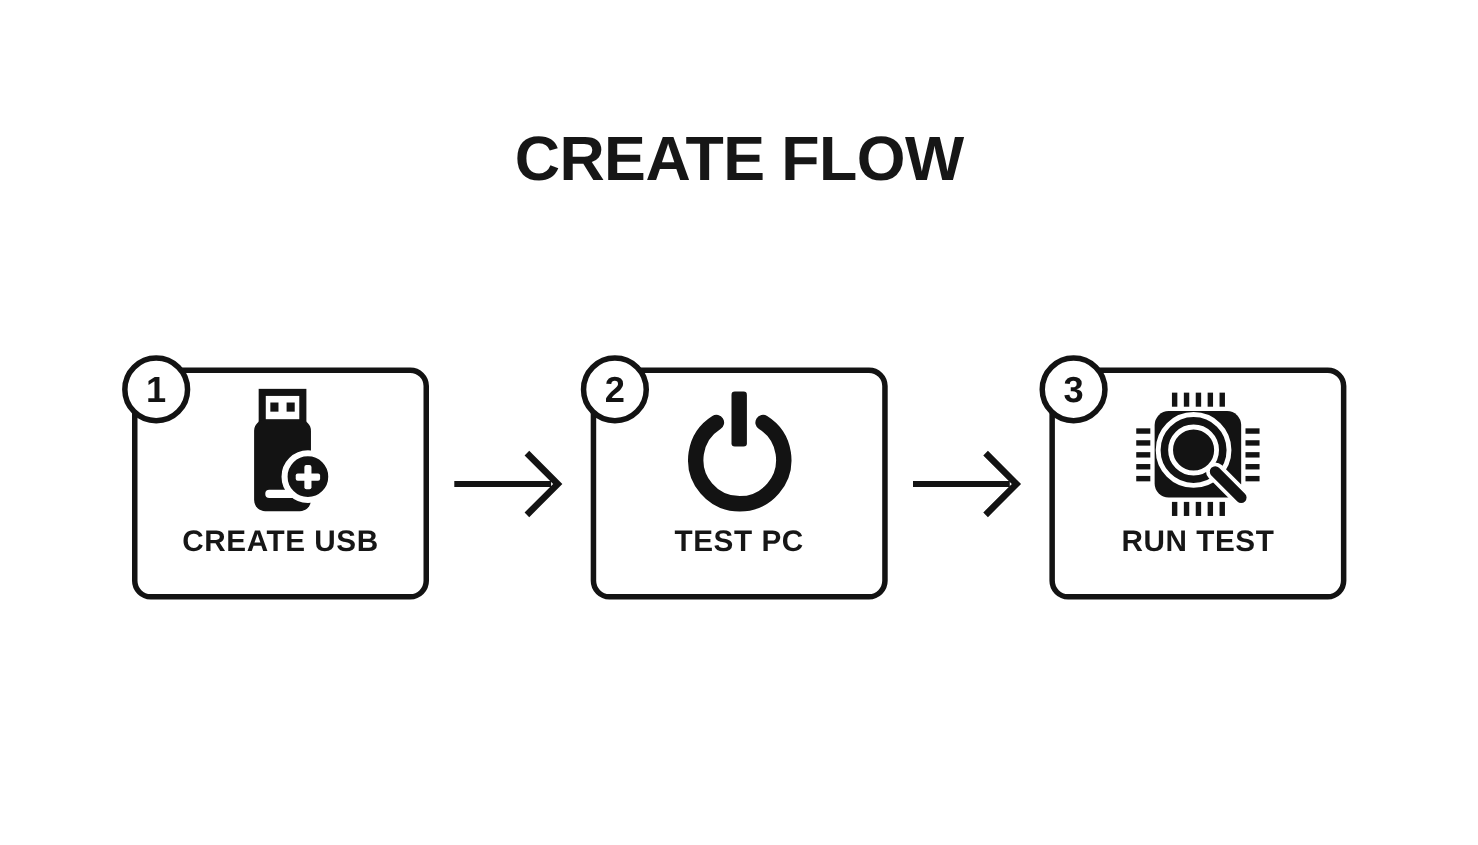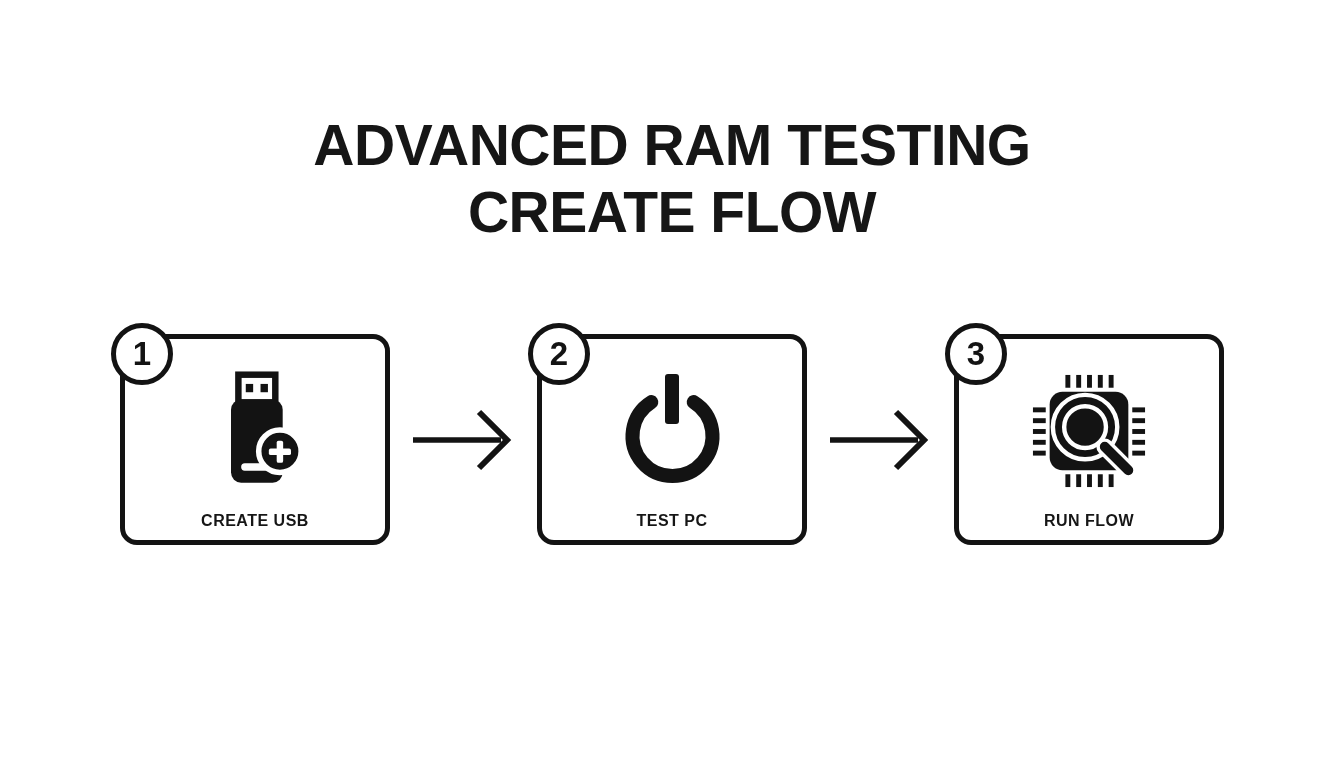--- a/index.html
+++ b/index.html
@@ -62,40 +62,39 @@
   .icon-area {
     flex: 1;
     display: flex;
     align-items: center;
     justify-content: center;
     padding-top: 10px;
   }
 
   .step-label {
     font-weight: 700;
-    font-size: 16px;
+    font-size: 27px;
     letter-spacing: 0.5px;
     color: #161616;
-    margin-bottom: 10px;
+    margin-bottom: 32px;
   }
 
   .arrow-cell {
     width: 147px;
     display: flex;
     align-items: center;
     justify-content: center;
   }
 
   svg { display: block; }
 </style>
 </head>
 <body>
 
 <div class="title">
-  <div>ADVANCED RAM TESTING</div>
   <div>CREATE FLOW</div>
 </div>
 
 <div class="flow">
 
   <div class="step-card">
     <div class="badge">1</div>
     <div class="icon-area">
       <svg width="102" height="120" viewBox="0 0 102 130">
         <rect x="33" y="4" width="40" height="30" fill="#ffffff" stroke="#131313" stroke-width="7"></rect>
@@ -167,16 +166,16 @@
 
         <rect x="20" y="20" width="80" height="80" rx="13" fill="#131313"></rect>
 
         <circle cx="56" cy="56" r="27" fill="none" stroke="#ffffff" stroke-width="16"></circle>
         <circle cx="56" cy="56" r="27" fill="none" stroke="#131313" stroke-width="7"></circle>
 
         <line x1="76" y1="76" x2="100" y2="100" stroke="#ffffff" stroke-width="17" stroke-linecap="round"></line>
         <line x1="76" y1="76" x2="100" y2="100" stroke="#131313" stroke-width="10" stroke-linecap="round"></line>
       </svg>
     </div>
-    <div class="step-label">RUN FLOW</div>
+    <div class="step-label">RUN TEST</div>
   </div>
 
 </div>
 
 </body></html>

